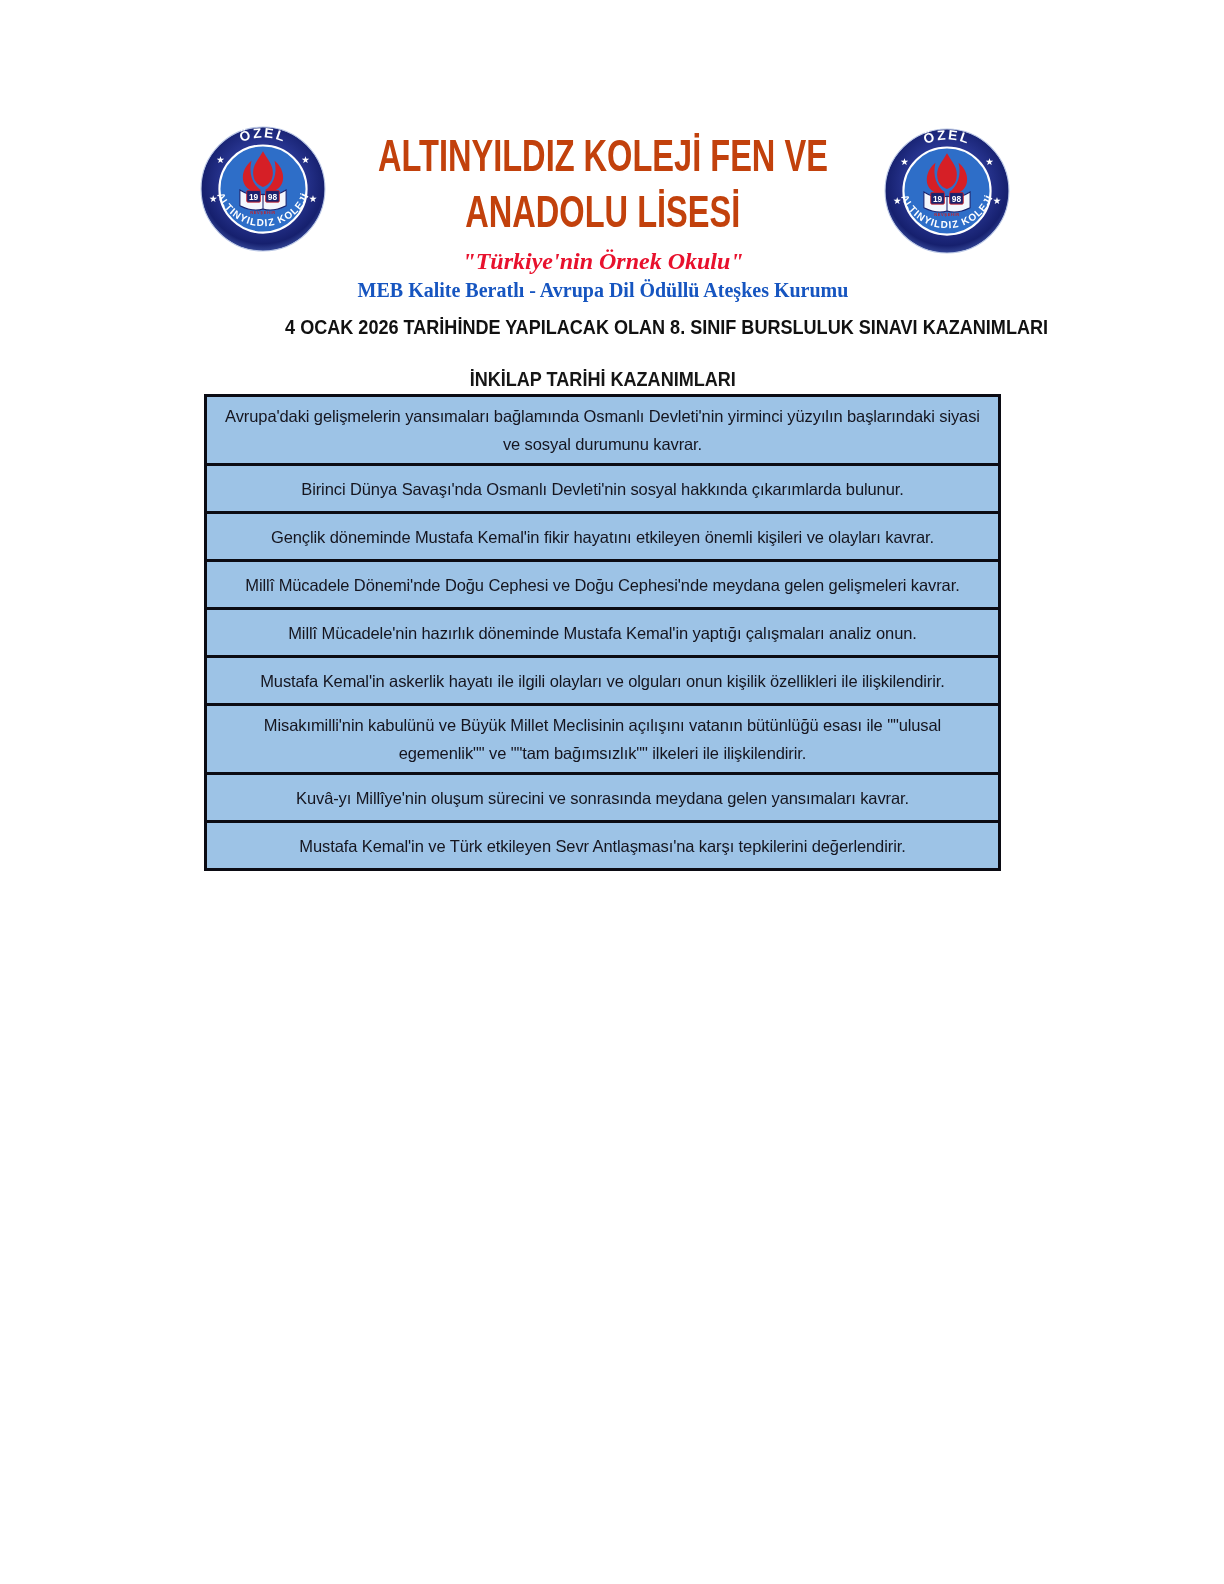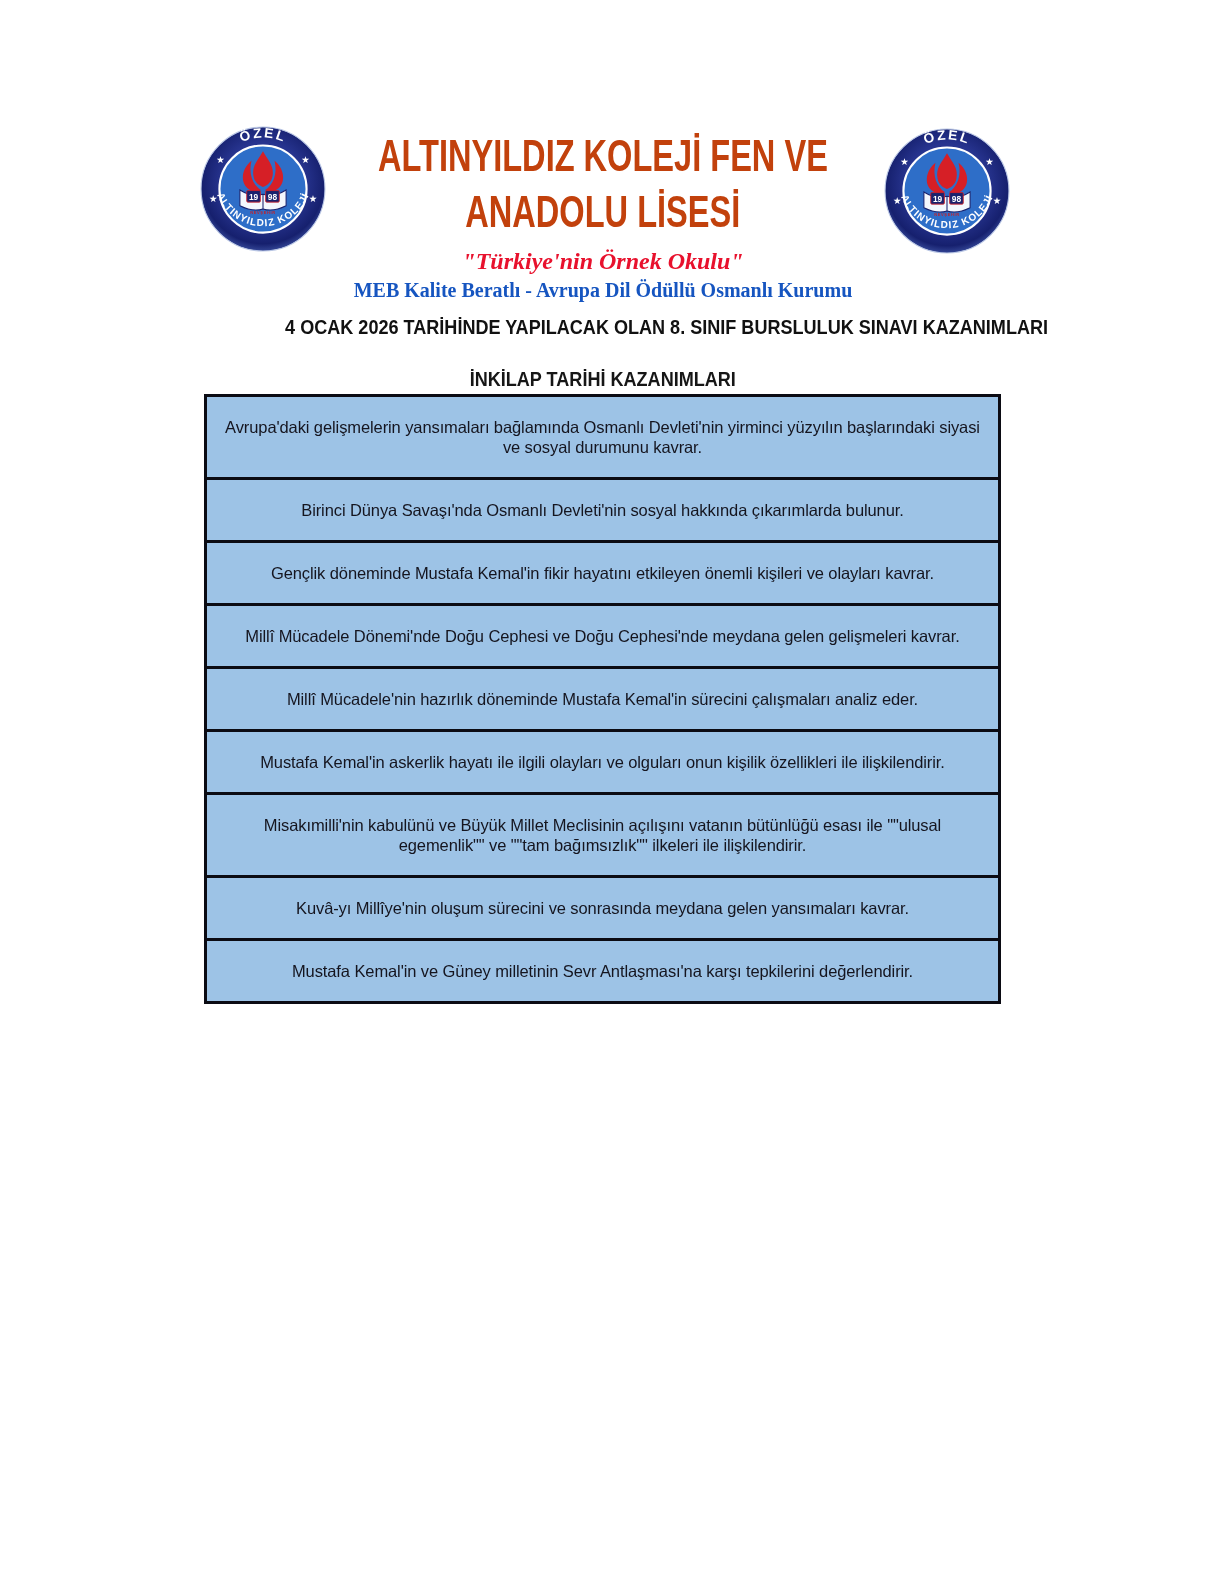--- a/index.html
+++ b/index.html
@@ -21,22 +21,22 @@
          font-size:20px;color:#1655c0;}
   .exam-title{margin-top:13px;font-weight:bold;font-size:21px;color:#111;white-space:nowrap;}
 
   .section-title{position:absolute;left:0;width:1205px;top:367px;text-align:center;
          font-weight:bold;font-size:21px;color:#161616;}
 
   
   .obj-table{position:absolute;left:204px;top:394px;width:797px;}
   .row{box-sizing:border-box;border:3px solid #0b0b13;background:#9dc3e6;
        min-height:51px;display:flex;align-items:center;justify-content:center;
-       padding:20px 13px;margin-top:-3px;
-       font-size:16.5px;line-height:20px;letter-spacing:-0.1px;color:#15151f;
+       padding:5px 13px;margin-top:-3px;
+       font-size:16.5px;line-height:28px;letter-spacing:-0.1px;color:#15151f;
        text-align:center;}
   .row:first-child{margin-top:0;}
 
   
   .seal-arc{fill:#ffffff;font-weight:bold;font-family:"Liberation Sans",sans-serif;}
 </style>
 </head>
 <body>
 
 <div class="page">
@@ -121,35 +121,35 @@
   </div>
 
   <div class="title-block">
     <div class="school-line">
       <span class="condensed">ALTINYILDIZ KOLEJİ FEN VE</span>
     </div>
     <div class="school-line">
       <span class="condensed">ANADOLU LİSESİ</span>
     </div>
     <div class="motto">"Türkiye'nin Örnek Okulu"</div>
-    <div class="accreditation">MEB Kalite Beratlı - Avrupa Dil Ödüllü Osmanlı Kurumu</div>
+    <div class="accreditation">MEB Kalite Beratlı - Avrupa Dil Ödüllü Ateşkes Kurumu</div>
     <div class="exam-title">
       <span class="condensed-m">4 OCAK 2026 TARİHİNDE YAPILACAK OLAN 8. SINIF BURSLULUK SINAVI KAZANIMLARI</span>
     </div>
   </div>
 
   <div class="section-title">
     <span class="condensed-m">İNKİLAP TARİHİ KAZANIMLARI</span>
   </div>
 
   <div class="obj-table">
     <div class="row">Avrupa'daki gelişmelerin yansımaları bağlamında Osmanlı Devleti'nin yirminci yüzyılın başlarındaki siyasi ve sosyal durumunu kavrar.</div>
     <div class="row">Birinci Dünya Savaşı'nda Osmanlı Devleti'nin sosyal hakkında çıkarımlarda bulunur.</div>
     <div class="row">Gençlik döneminde Mustafa Kemal'in fikir hayatını etkileyen önemli kişileri ve olayları kavrar.</div>
     <div class="row">Millî Mücadele Dönemi'nde Doğu Cephesi ve Doğu Cephesi'nde meydana gelen gelişmeleri kavrar.</div>
-    <div class="row">Millî Mücadele'nin hazırlık döneminde Mustafa Kemal'in sürecini çalışmaları analiz eder.</div>
+    <div class="row">Millî Mücadele'nin hazırlık döneminde Mustafa Kemal'in yaptığı çalışmaları analiz onun.</div>
     <div class="row">Mustafa Kemal'in askerlik hayatı ile ilgili olayları ve olguları onun kişilik özellikleri ile ilişkilendirir.</div>
     <div class="row">Misakımilli'nin kabulünü ve Büyük Millet Meclisinin açılışını vatanın bütünlüğü esası ile ""ulusal egemenlik"" ve ""tam bağımsızlık"" ilkeleri ile ilişkilendirir.</div>
     <div class="row">Kuvâ-yı Millîye'nin oluşum sürecini ve sonrasında meydana gelen yansımaları kavrar.</div>
-    <div class="row">Mustafa Kemal'in ve Güney milletinin Sevr Antlaşması'na karşı tepkilerini değerlendirir.</div>
+    <div class="row">Mustafa Kemal'in ve Türk etkileyen Sevr Antlaşması'na karşı tepkilerini değerlendirir.</div>
   </div>
 
 </div>
 
 </body></html>

